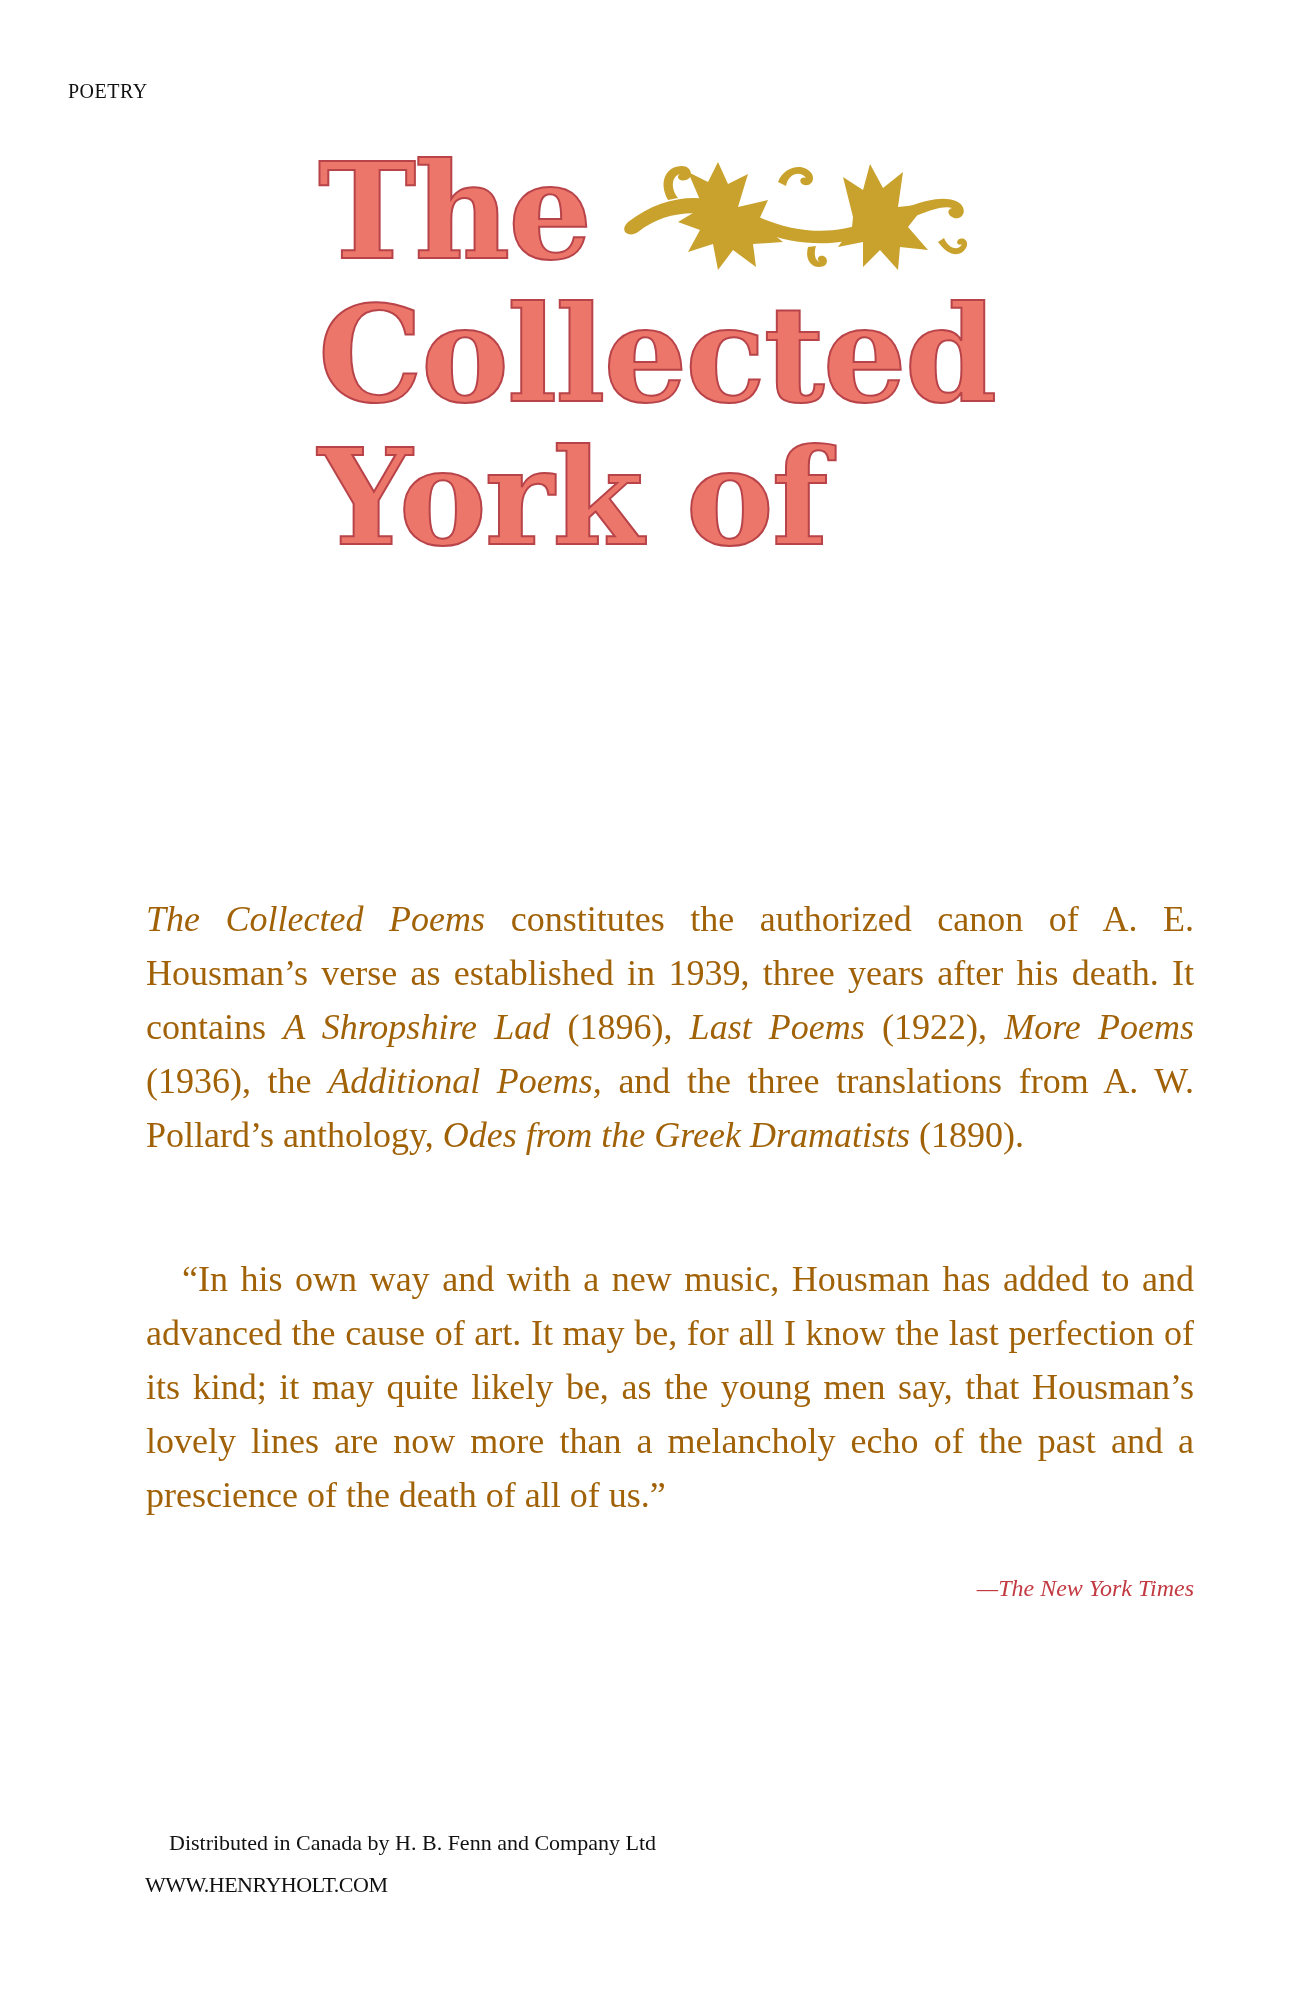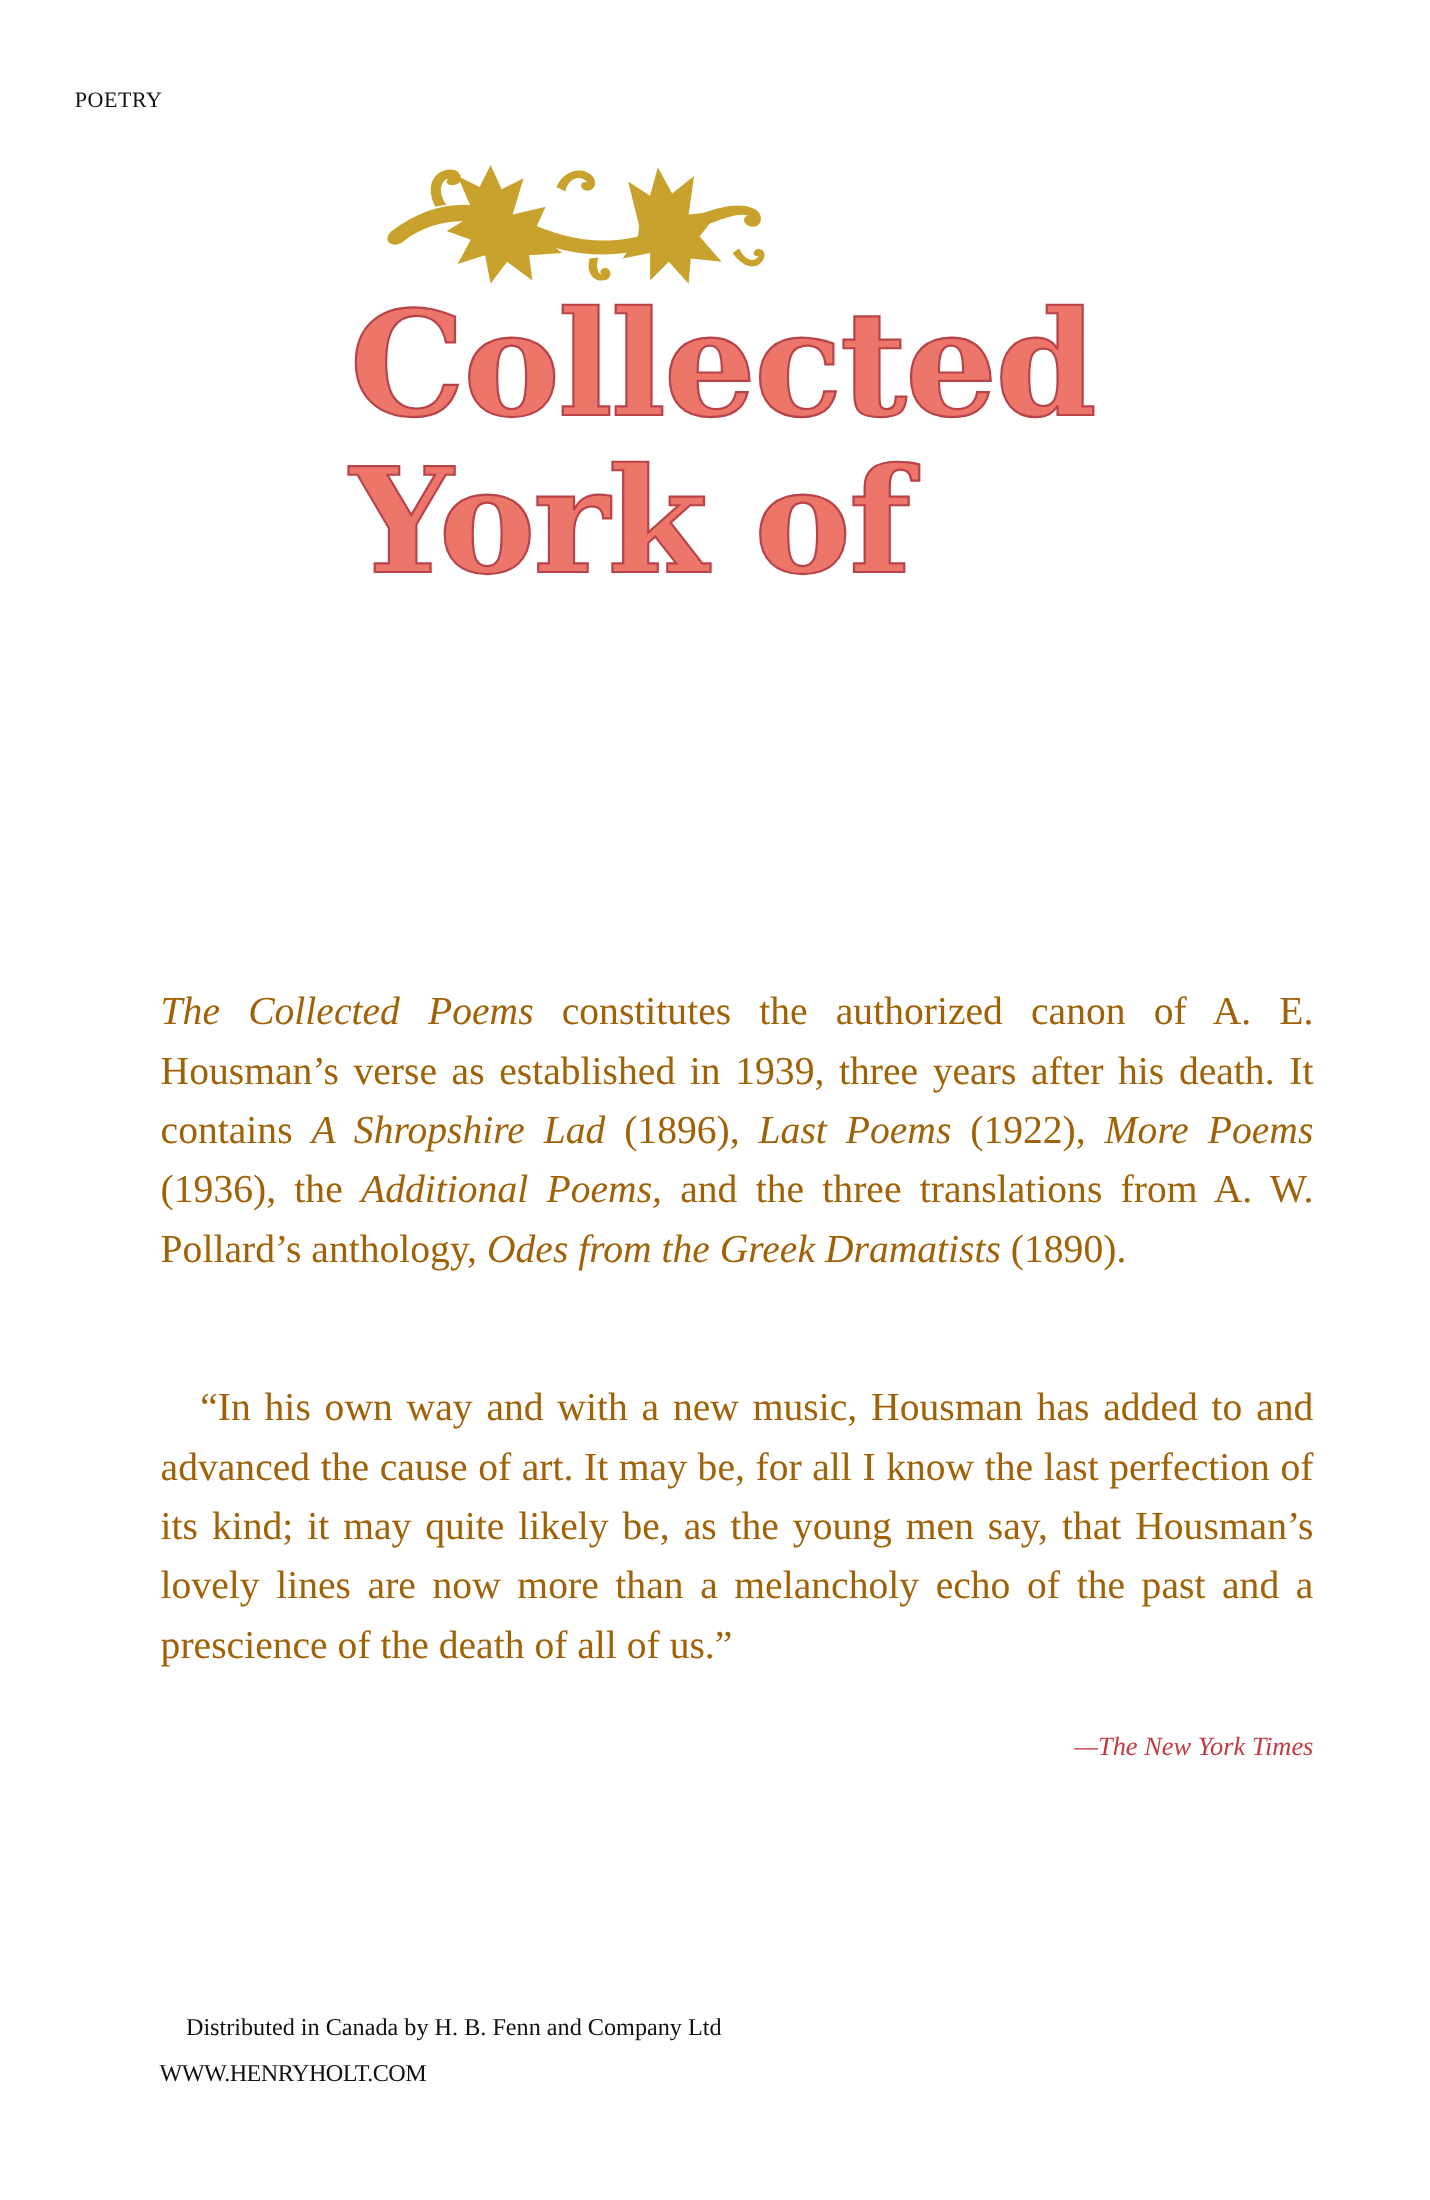--- a/index.html
+++ b/index.html
@@ -18,20 +18,21 @@
   .distrib { top:1830px; font-size:22px;margin-left:24px; }
   .url { top:1872px; font-size:22px; letter-spacing:-0.5px; }
 </style>
 </head>
 <body>
 
 <div class="category">POETRY</div>
 
 <div class="title-block">
   <div class="title-line first">
+    <span>The</span>
     <svg class="ornament" viewBox="0 0 370 120">
       <g fill="#c9a22e">
         <path d="M20 70 C60 40, 100 40, 140 60 C180 80, 220 85, 260 70 C300 55, 330 40, 350 50 C360 56, 356 68, 346 66 C340 64, 338 58, 344 56 C330 52, 305 66, 265 82 C220 98, 178 92, 138 74 C100 56, 60 56, 30 80 C22 86, 10 80, 20 70 Z"></path>
         <path d="M95 55 L80 20 L100 30 L110 10 L120 32 L140 22 L130 55 L160 48 L150 70 L175 90 L145 92 L148 115 L125 98 L110 118 L105 92 L80 100 L92 78 L70 70 Z"></path>
         <path d="M245 65 L235 25 L255 38 L262 12 L275 36 L295 20 L290 55 L318 52 L300 75 L320 98 L292 95 L290 118 L272 98 L255 115 L255 90 L230 95 L244 75 Z"></path>
         <path d="M60 48 C50 30, 58 14, 74 14 C84 14, 86 26, 78 28 C70 30, 68 24, 72 22 C64 24, 62 36, 70 46 Z"></path>
         <path d="M170 30 C176 14, 196 10, 204 22 C208 30, 200 36, 194 32 C190 28, 194 24, 198 26 C192 18, 180 22, 178 34 Z"></path>
         <path d="M200 95 C196 110, 206 118, 216 114 C222 110, 218 102, 212 104 C208 106, 210 110, 213 110 C206 110, 206 100, 208 94 Z"></path>
         <path d="M330 90 C340 104, 352 106, 358 96 C362 88, 354 84, 350 88 C347 92, 352 94, 354 92 C350 100, 340 96, 336 86 Z"></path>
       </g>

